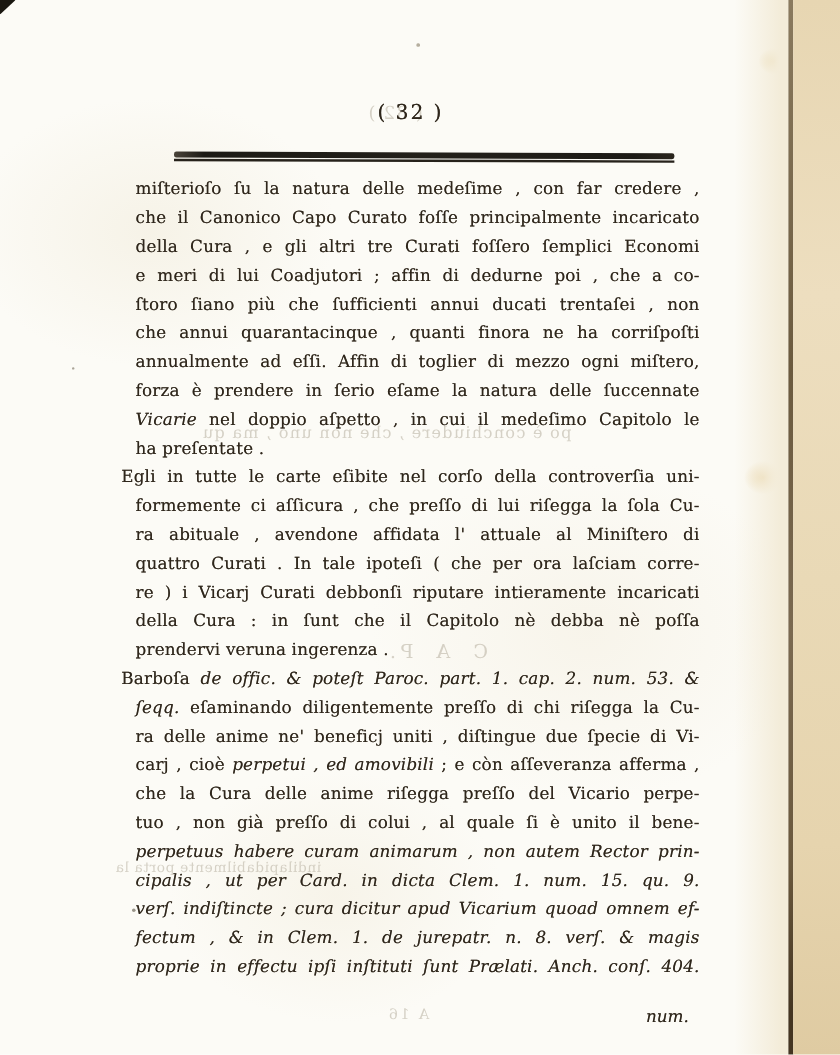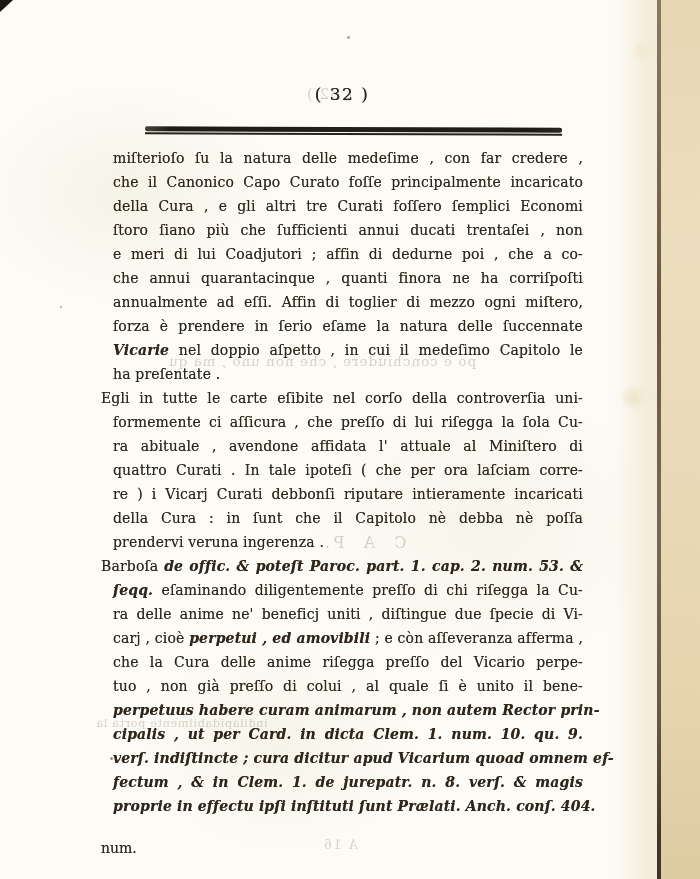--- a/index.html
+++ b/index.html
@@ -32,23 +32,23 @@
   .rule{position:absolute;left:145px;top:127px;width:417px;transform:rotate(.18deg);}
   .rule .bar{height:5px;background:linear-gradient(90deg,#4a443a,#1c1a15 6%,#23201a 50%,#1c1a15 92%,#2a251d);border-radius:2px;}
   .rule .thin{height:1.8px;margin-top:1.4px;background:#26221b;}
   
   .text-block{position:absolute;left:101px;top:146px;width:482px;color:var(--ink);}
   .line{height:24px;line-height:24px;font-size:14px;letter-spacing:.15px;
     padding-left:12px;text-align:justify;text-align-last:justify;white-space:nowrap;
     text-shadow:0 0 .45px rgba(43,33,22,.6);}
   .line.hang{padding-left:0;}
   .line.nojust{text-align:center;text-align-last:left;}
-  .it{font-style:italic;font-weight:bold;}
-  .catchword{position:absolute;left:101px;top:840px;width:460px;
-    font-size:14px;color:var(--ink);text-shadow:0 0 .45px rgba(43,33,22,.6);}
+  .it{font-style:italic;}
+  .catchword{position:absolute;left:114px;top:840px;width:460px;text-align:right;
+    font-size:14px;font-style:italic;color:var(--ink);text-shadow:0 0 .45px rgba(43,33,22,.6);}
   
   .ghost{position:absolute;color:var(--ghost);opacity:.55;transform:scaleX(-1);
     transform-origin:center;filter:blur(.35px);white-space:nowrap;}
   
   .stain{position:absolute;border-radius:50%;pointer-events:none;}
   .stain.s1{left:632px;top:40px;width:26px;height:22px;background:radial-gradient(closest-side,rgba(214,176,88,.55),transparent);}
   .stain.s2{left:620px;top:384px;width:32px;height:28px;background:radial-gradient(closest-side,rgba(222,190,120,.6),transparent);}
   .stain.s3{left:649px;top:190px;width:7px;height:7px;background:radial-gradient(closest-side,rgba(150,110,50,.55),transparent);}
   .speck{position:absolute;border-radius:50%;}
   .speck.tl{left:0;top:0;width:13px;height:12px;border-radius:0;
@@ -75,42 +75,42 @@
   <div class="pagenum">( 32 )</div>
   <div class="rule">
     <div class="bar"></div>
     <div class="thin"></div>
   </div>
 
   <div class="text-block" id="text-block">
       <div class="line"><span>miſterioſo ſu la natura delle medeſime , con far credere ,</span></div>
       <div class="line"><span>che il Canonico Capo Curato foſſe principalmente incaricato</span></div>
       <div class="line"><span>della Cura , e gli altri tre Curati foſſero ſemplici Economi</span></div>
+      <div class="line"><span>e meri di lui Coadjutori ; affin di dedurne poi , che a co-</span></div>
       <div class="line"><span>ſtoro ſiano più che ſufficienti annui ducati trentaſei , non</span></div>
-      <div class="line"><span>e meri di lui Coadjutori ; affin di dedurne poi , che a co-</span></div>
       <div class="line"><span>che annui quarantacinque , quanti finora ne ha corriſpoſti</span></div>
       <div class="line"><span>annualmente ad eſſi. Affin di toglier di mezzo ogni miſtero,</span></div>
       <div class="line"><span>forza è prendere in ſerio eſame la natura delle ſuccennate</span></div>
       <div class="line"><span class="it">Vicarie</span><span> nel doppio aſpetto , in cui il medeſimo Capitolo le</span></div>
       <div class="line nojust"><span>ha preſentate .</span></div>
       <div class="line hang"><span>Egli in tutte le carte eſibite nel corſo della controverſia uni-</span></div>
       <div class="line"><span>formemente ci aſſicura , che preſſo di lui riſegga la ſola Cu-</span></div>
       <div class="line"><span>ra abituale , avendone affidata l' attuale al Miniſtero di</span></div>
       <div class="line"><span>quattro Curati . In tale ipoteſi ( che per ora laſciam corre-</span></div>
       <div class="line"><span>re ) i Vicarj Curati debbonſi riputare intieramente incaricati</span></div>
       <div class="line"><span>della Cura : in ſunt che il Capitolo nè debba nè poſſa</span></div>
       <div class="line nojust"><span>prendervi veruna ingerenza .</span></div>
       <div class="line hang"><span>Barboſa </span><span class="it">de offic. &amp; poteſt Paroc. part. 1. cap. 2. num. 53. &amp;</span></div>
       <div class="line"><span class="it">ſeqq.</span><span> eſaminando diligentemente preſſo di chi riſegga la Cu-</span></div>
       <div class="line"><span>ra delle anime ne' beneficj uniti , diſtingue due ſpecie di Vi-</span></div>
       <div class="line"><span>carj , cioè </span><span class="it">perpetui , ed amovibili</span><span> ; e còn aſſeveranza afferma ,</span></div>
       <div class="line"><span>che la Cura delle anime riſegga preſſo del Vicario perpe-</span></div>
       <div class="line"><span>tuo , non già preſſo di colui , al quale ſi è unito il bene-</span></div>
       <div class="line"><span class="it">perpetuus habere curam animarum , non autem Rector prin-</span></div>
-      <div class="line"><span class="it">cipalis , ut per Card. in dicta Clem. 1. num. 10. qu. 9.</span></div>
+      <div class="line"><span class="it">cipalis , ut per Card. in dicta Clem. 1. num. 15. qu. 9.</span></div>
       <div class="line"><span class="it">verſ. indiſtincte ; cura dicitur apud Vicarium quoad omnem ef-</span></div>
       <div class="line"><span class="it">fectum , &amp; in Clem. 1. de jurepatr. n. 8. verſ. &amp; magis</span></div>
       <div class="line"><span class="it">proprie in effectu ipſi inſtituti ſunt Prælati. Anch. conſ. 404.</span></div>
     </div>
 
   <div class="catchword">num.</div>
 
   <div class="stain s1"></div>
   <div class="stain s2"></div>
   <div class="stain s3"></div>

